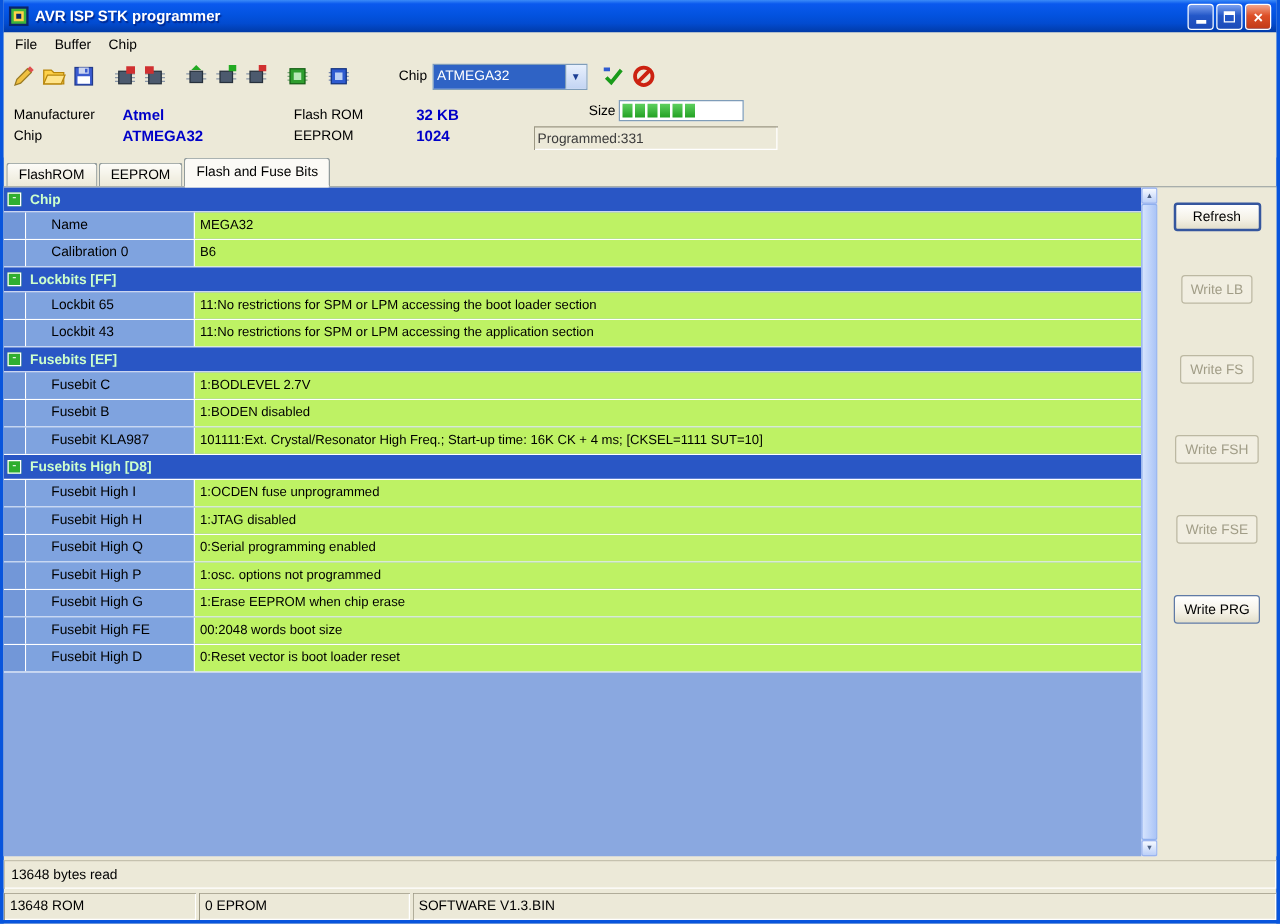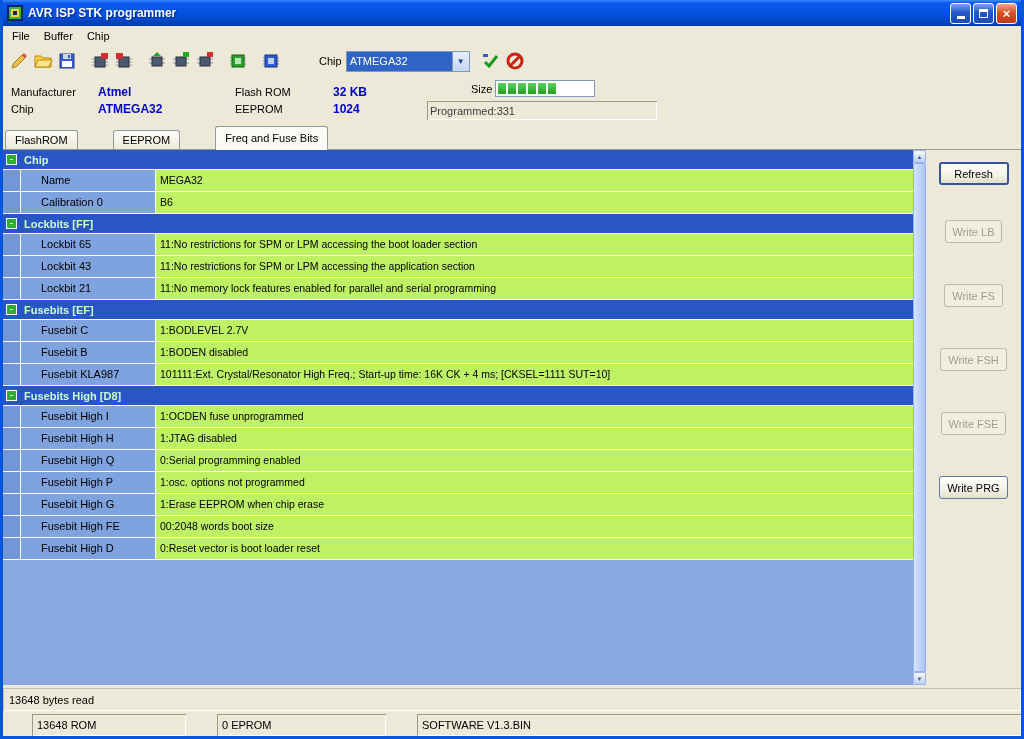--- a/index.html
+++ b/index.html
@@ -36,25 +36,25 @@
   .combo-btn { width:17px; background:linear-gradient(180deg,#e8f0fd,#c3d4f3); border-left:1px solid #7f9db9;
                color:#1c3f94; display:flex; align-items:center; justify-content:center; font-size:8px; }
 
   
   .infobar { height:50px; flex:0 0 50px; position:relative; background:#ece9d8; }
   .il { position:absolute; }
   .iv { position:absolute; color:#0000c8; font-weight:bold; font-size:12px; }
   .progress { position:absolute; left:492px; top:4px; width:100px; height:17px; background:#fff;
               border:1px solid #7f9db9; display:flex; align-items:center; padding-left:2px; gap:2px; }
   .pblock { width:8px; height:11px; background:linear-gradient(180deg,#5ed05e,#23a123); flex:0 0 8px; }
-  .programmed { position:absolute; left:424px; top:25px; width:230px; height:19px; color:#3c3c3c;
+  .programmed { position:absolute; left:424px; top:25px; width:195px; height:19px; color:#3c3c3c;
                 box-shadow:inset 1px 1px 0 #9c9884, inset -1px -1px 0 #fff; display:flex; align-items:center; padding-left:3px; }
 
   
-  .tabstrip { height:23px; flex:0 0 23px; display:flex; align-items:flex-end; padding-left:2px; position:relative; z-index:2;gap:34px; }
+  .tabstrip { height:23px; flex:0 0 23px; display:flex; align-items:flex-end; padding-left:2px; position:relative; z-index:2; }
   .tab { height:19px; padding:3px 9px 0; background:linear-gradient(#fdfcf8,#ece9d8); border:1px solid #919b9c;
          border-bottom:none; border-radius:3px 3px 0 0; margin-right:1px; white-space:nowrap; }
   .tab.active { height:23px; padding-top:5px; background:#fbfaf6; position:relative; }
   .tab.active::after { content:''; position:absolute; left:0; right:0; bottom:-1px; height:2px; background:#fbfaf6; }
 
   
   .main { flex:1; min-height:0; display:flex; background:#ece9d8; border-top:1px solid #919b9c; }
   .grid { width:910px; flex:0 0 910px; background:#8aa8e0; overflow:hidden; }
   .ghdr { height:20px; background:#2956c5; display:flex; align-items:center; border-bottom:1px solid #fff; }
   .collapse { width:11px; height:11px; margin:0 7px 0 3px; background:#2fae2f; border:1px solid #fff; color:#fff;
@@ -74,21 +74,21 @@
   .xpbtn { min-width:56px; height:23px; padding:0 7px; font-family:"Liberation Sans",sans-serif; font-size:11px;
            background:linear-gradient(180deg,#fff,#f4f1e6 60%,#e3dfcb); border:1px solid #5f7aa6; border-radius:3px;
            margin-bottom:17px; color:#000; }
   .xpbtn.first { min-width:70px; margin-bottom:11px; border:2px solid #35569e; }
   .xpbtn:disabled { color:#a19d87; border:1px solid #bcb8a2; background:#f1eee1; }
 
   
   .status1 { height:23px; flex:0 0 23px; margin-top:3px; background:#ece9d8;
              box-shadow:inset 1px 1px 0 #c5c1ae, inset -1px -1px 0 #fff; display:flex; align-items:center; padding-left:6px; }
   .status2 { height:22px; flex:0 0 22px; margin-top:3px; display:flex; gap:2px; background:#ece9d8; }
-  .spanel { box-shadow:inset 1px 1px 0 #9c9884, inset -1px -1px 0 #fff; display:flex; align-items:center; padding-left:5px;margin-left:29px; }
+  .spanel { box-shadow:inset 1px 1px 0 #9c9884, inset -1px -1px 0 #fff; display:flex; align-items:center; padding-left:5px; }
   .spanel.p1 { width:154px; } .spanel.p2 { width:169px; } .spanel.p3 { flex:1; }
 </style>
 </head>
 <body>
 
 <div class="window">
 
   <div class="titlebar">
     <span class="title-icon">
       <svg width="16" height="16">
@@ -268,21 +268,21 @@
         <div class="pblock"></div>
         <div class="pblock"></div>
         <div class="pblock"></div>
       </span>
     <span class="programmed">Programmed:331</span>
   </div>
 
   <div class="tabstrip">
       <div class="tab">FlashROM</div>
       <div class="tab">EEPROM</div>
-      <div class="tab active">Freq and Fuse Bits</div>
+      <div class="tab active">Flash and Fuse Bits</div>
     </div>
 
   <div class="main">
     <div class="grid">
         <div class="ghdr">
           <span class="collapse">-</span>
           <span class="gtitle">Chip</span>
         </div>
         <div class="grow">
           <div class="rstrip"></div>
@@ -300,25 +300,20 @@
         </div>
         <div class="grow">
           <div class="rstrip"></div>
           <div class="rname">Lockbit 65</div>
           <div class="rvalue">11:No restrictions for SPM or LPM accessing the boot loader section</div>
         </div>
         <div class="grow">
           <div class="rstrip"></div>
           <div class="rname">Lockbit 43</div>
           <div class="rvalue">11:No restrictions for SPM or LPM accessing the application section</div>
-        </div>
-        <div class="grow">
-          <div class="rstrip"></div>
-          <div class="rname">Lockbit 21</div>
-          <div class="rvalue">11:No memory lock features enabled for parallel and serial programming</div>
         </div>
         <div class="ghdr">
           <span class="collapse">-</span>
           <span class="gtitle">Fusebits [EF]</span>
         </div>
         <div class="grow">
           <div class="rstrip"></div>
           <div class="rname">Fusebit C</div>
           <div class="rvalue">1:BODLEVEL 2.7V</div>
         </div>

